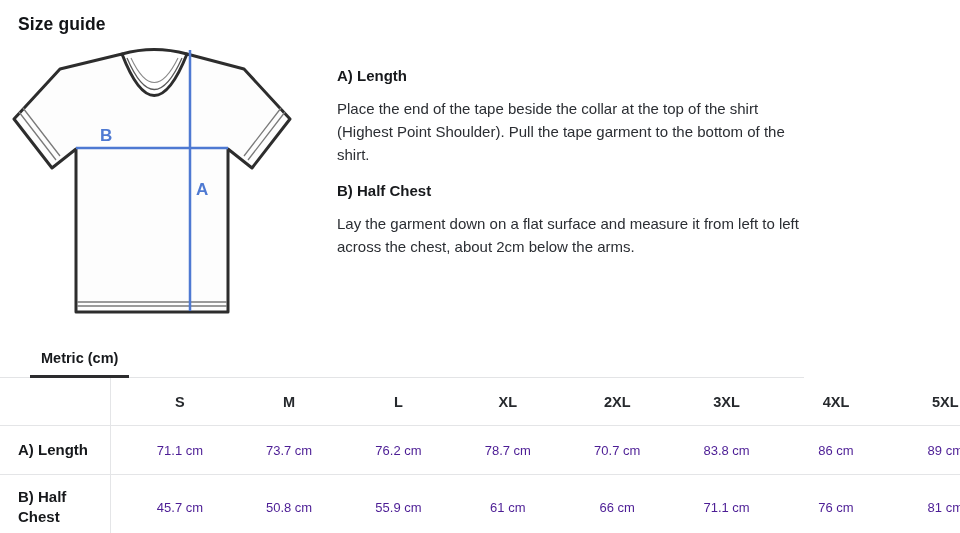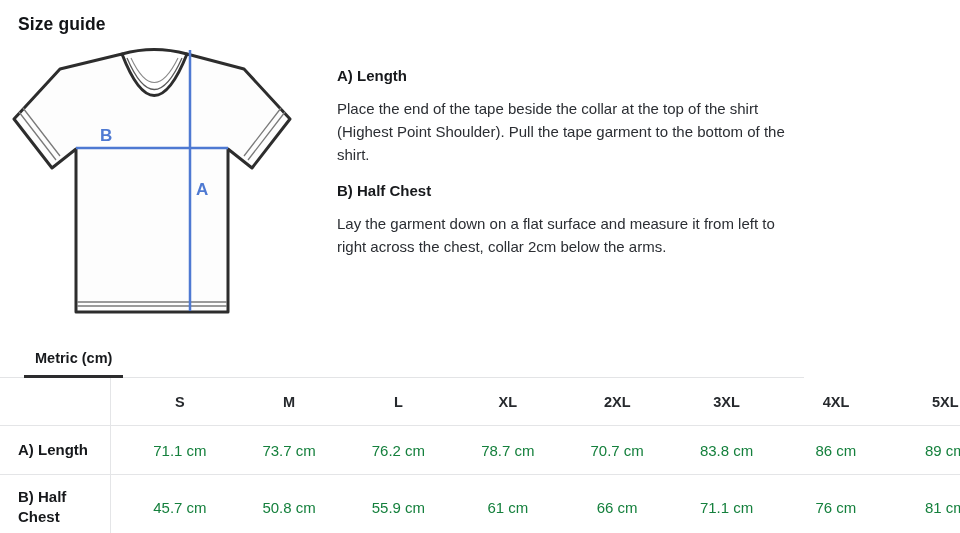--- a/index.html
+++ b/index.html
@@ -35,21 +35,21 @@
   .instructions p {
     font-size: 15px;
     line-height: 23px;
     color: #2b2e33;
     margin: 0 0 16px 0;
   }
 
   .tabs {
     display: flex;
     align-items: flex-end;
-    padding-left: 24px;
+    padding-left: 30px;
     border-bottom: 1px solid #e3e4e6;
     margin-top: 16px;
   }
   .tab {
     font-size: 14.5px;
     color: #303338;
     padding: 8px 11px 9px 11px;
     border-bottom: 3px solid transparent;
     margin-bottom: -1px;
     cursor: pointer;
@@ -75,22 +75,22 @@
   }
   .size-table thead th {
     height: 47px;
     font-size: 14.5px;
     font-weight: 700;
     color: #26292d;
     border-bottom: 1px solid #e4e5e7;
   }
   .size-table tbody td {
     height: 48px;
-    font-size: 15px;
-    color: #15803d;
+    font-size: 13px;
+    color: #4c1d95;
   }
   .size-table tbody tr.row-1 td { border-bottom: 1px solid #e4e5e7; }
   .size-table tbody tr.row-2 td { height: 64px; }
   .size-table .label-cell {
     text-align: left;
     padding: 0 6px 0 18px;
     font-weight: 700;
     font-size: 15px;
     color: #17191c;
     border-right: 1px solid #e4e5e7;
@@ -126,21 +126,21 @@
         <path d="M64,107 L216,107" stroke="#4e79d2" stroke-width="2.5"></path>
         <text x="88" y="100" font-size="17" font-weight="bold" fill="#4e79d2">B</text>
         <text x="184" y="154" font-size="17" font-weight="bold" fill="#4e79d2">A</text>
       </svg>
     </div>
 
     <div class="instructions">
       <h3>A) Length</h3>
       <p>Place the end of the tape beside the collar at the top of the shirt (Highest Point Shoulder). Pull the tape garment to the bottom of the shirt.</p>
       <h3>B) Half Chest</h3>
-      <p>Lay the garment down on a flat surface and measure it from left to right across the chest, collar 2cm below the arms.</p>
+      <p>Lay the garment down on a flat surface and measure it from left to left across the chest, about 2cm below the arms.</p>
     </div>
 
   </div>
 
   <div class="tabs">
     <div class="tab active">Metric (cm)</div>
   </div>
 
   <div class="table-wrap">
     <table class="size-table">

